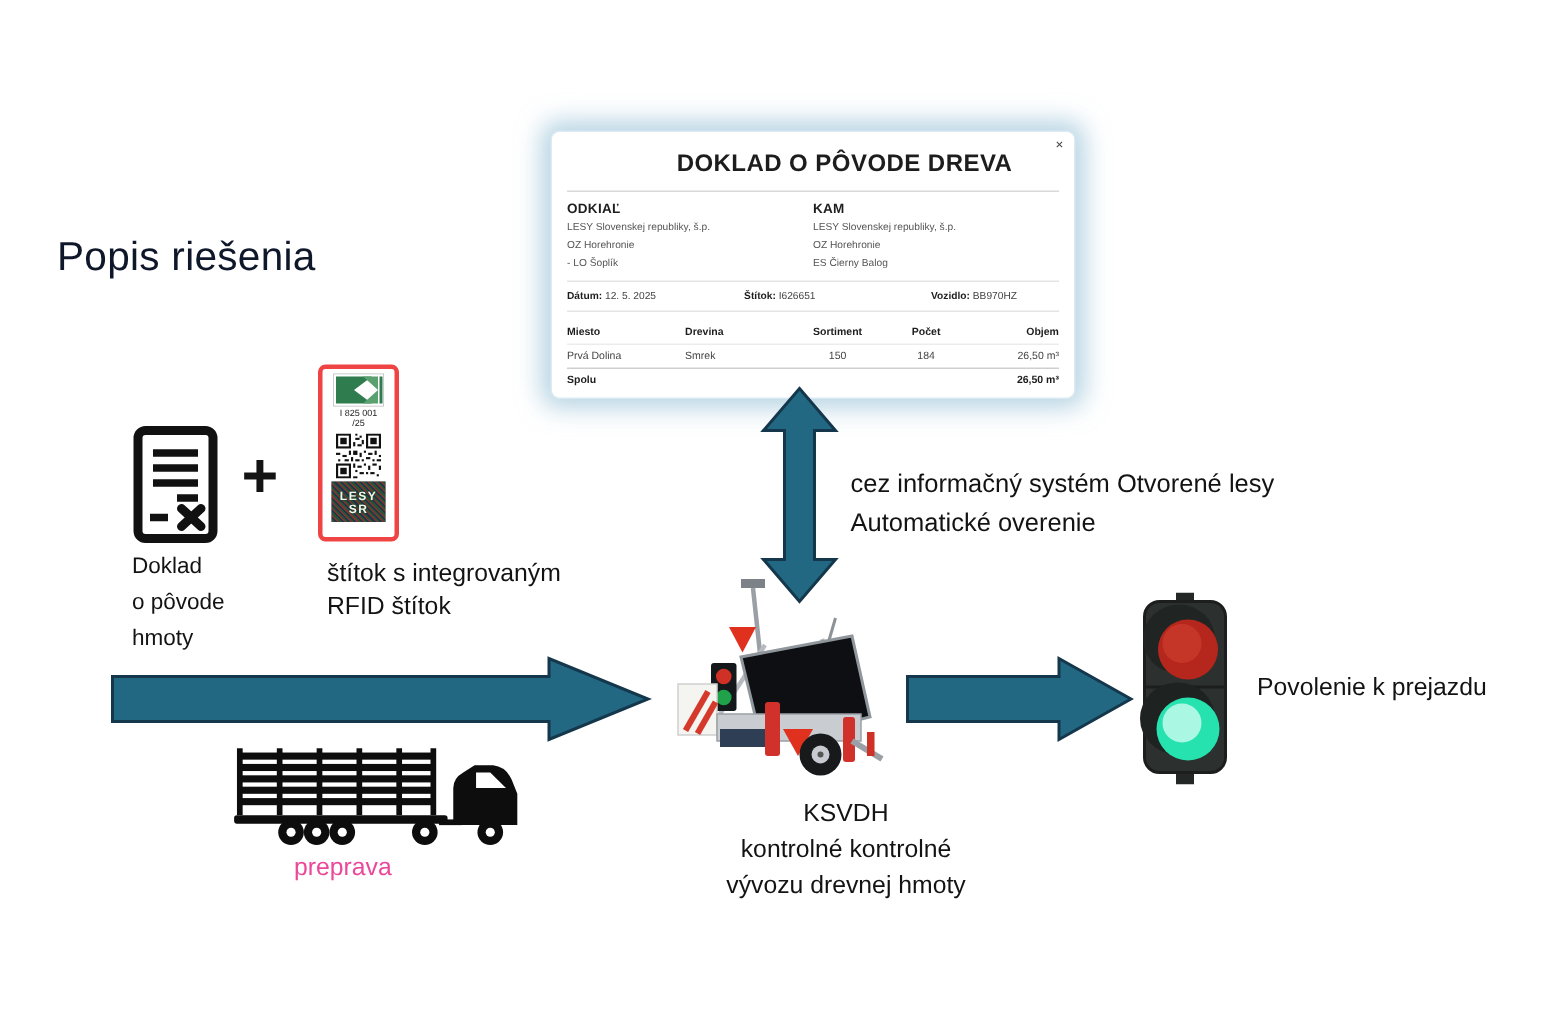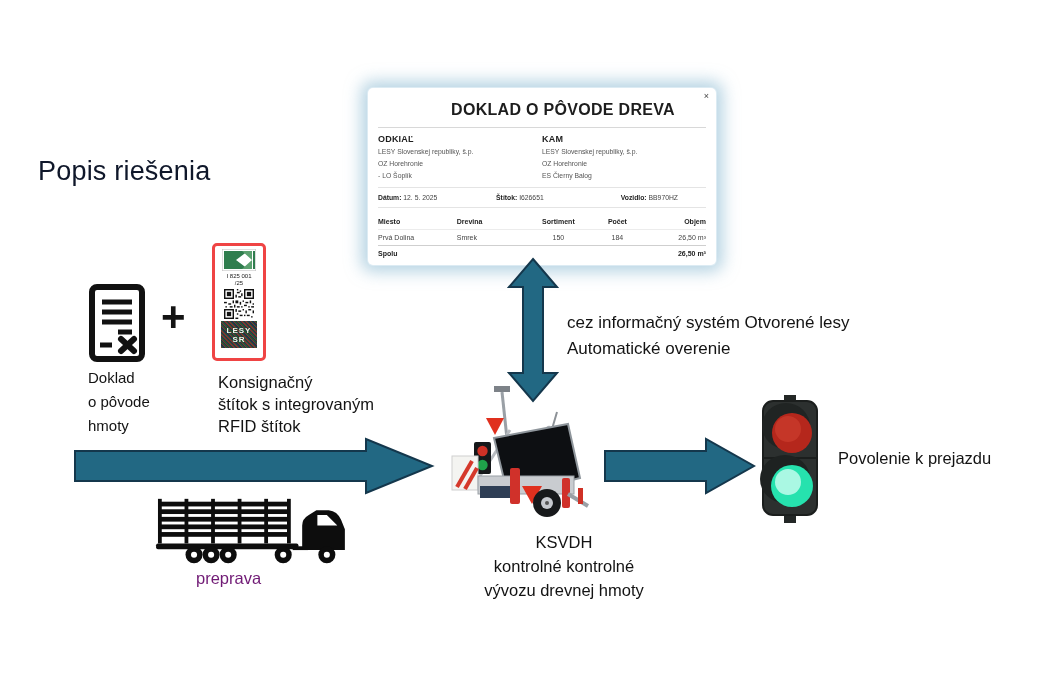--- a/index.html
+++ b/index.html
@@ -58,21 +58,21 @@
   .rfid .brand{width:36px;height:27px;margin-top:2px;display:flex;flex-direction:column;align-items:center;justify-content:center;
     background:
       repeating-linear-gradient(45deg, rgba(196,62,62,.55) 0 1px, rgba(46,108,66,.6) 1px 2px, rgba(38,52,120,.5) 2px 3px),
       #20301f;
     color:#eef7ee;font-weight:bold;font-size:8px;line-height:9px;letter-spacing:1px;text-shadow:0 0 2px #0a3d1f;}
 
   
   .verify-label{left:567px;top:310px;font-size:17px;line-height:26px;color:#131313;}
   .station-label{left:448px;top:530px;width:232px;text-align:center;font-size:16.5px;line-height:24px;color:#131313;}
   .pass-label{left:838px;top:449px;font-size:16.5px;color:#131313;}
-  .transport-label{left:196px;top:569px;font-size:16.5px;color:#701a75;}
+  .transport-label{left:196px;top:569px;font-size:16.5px;color:#ec4899;}
 </style>
 </head>
 <body>
 
 <div class="canvas">
 
   <div class="abs page-title">Popis riešenia</div>
 
   <div class="abs doc-card">
     <div class="doc-close">×</div>
@@ -209,21 +209,20 @@
       <div>SR</div>
     </div>
   </div>
 
   <div class="abs doc-label">
     <div>Doklad</div>
     <div>o pôvode</div>
     <div>hmoty</div>
   </div>
   <div class="abs tag-label">
-    <div>Konsignačný</div>
     <div>štítok s integrovaným</div>
     <div>RFID štítok</div>
   </div>
 
   <svg class="abs" style="left:73px;top:437px;" width="362" height="58" viewBox="0 0 360 58">
     <polygon class="arrow-fill" points="1,14 292,14 292,2 358,29 292,56 292,44 1,44"></polygon>
   </svg>
 
   <svg class="abs" style="left:150px;top:496px;" width="200" height="74" viewBox="0 0 210 78">
     <g fill="#0d0d0d">

